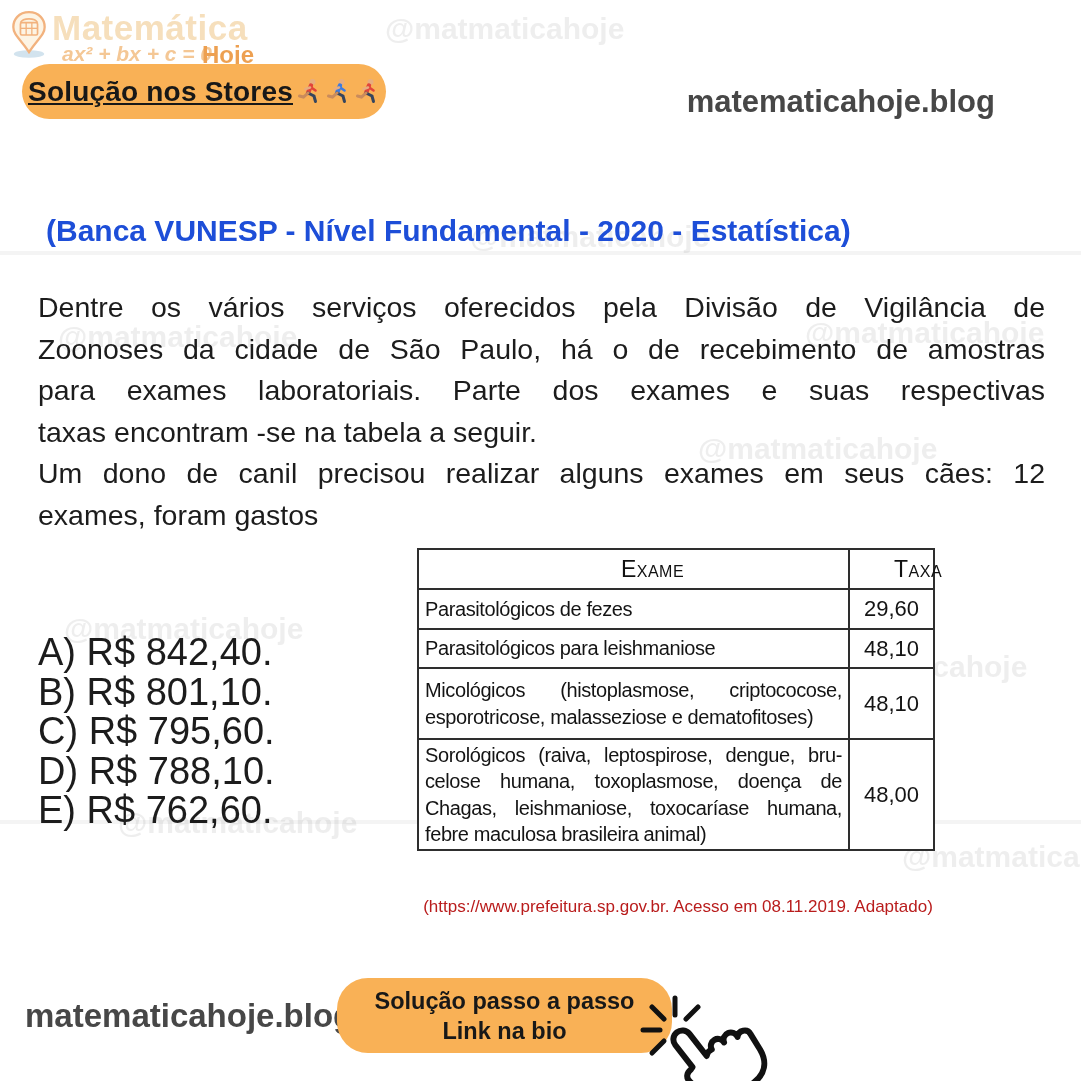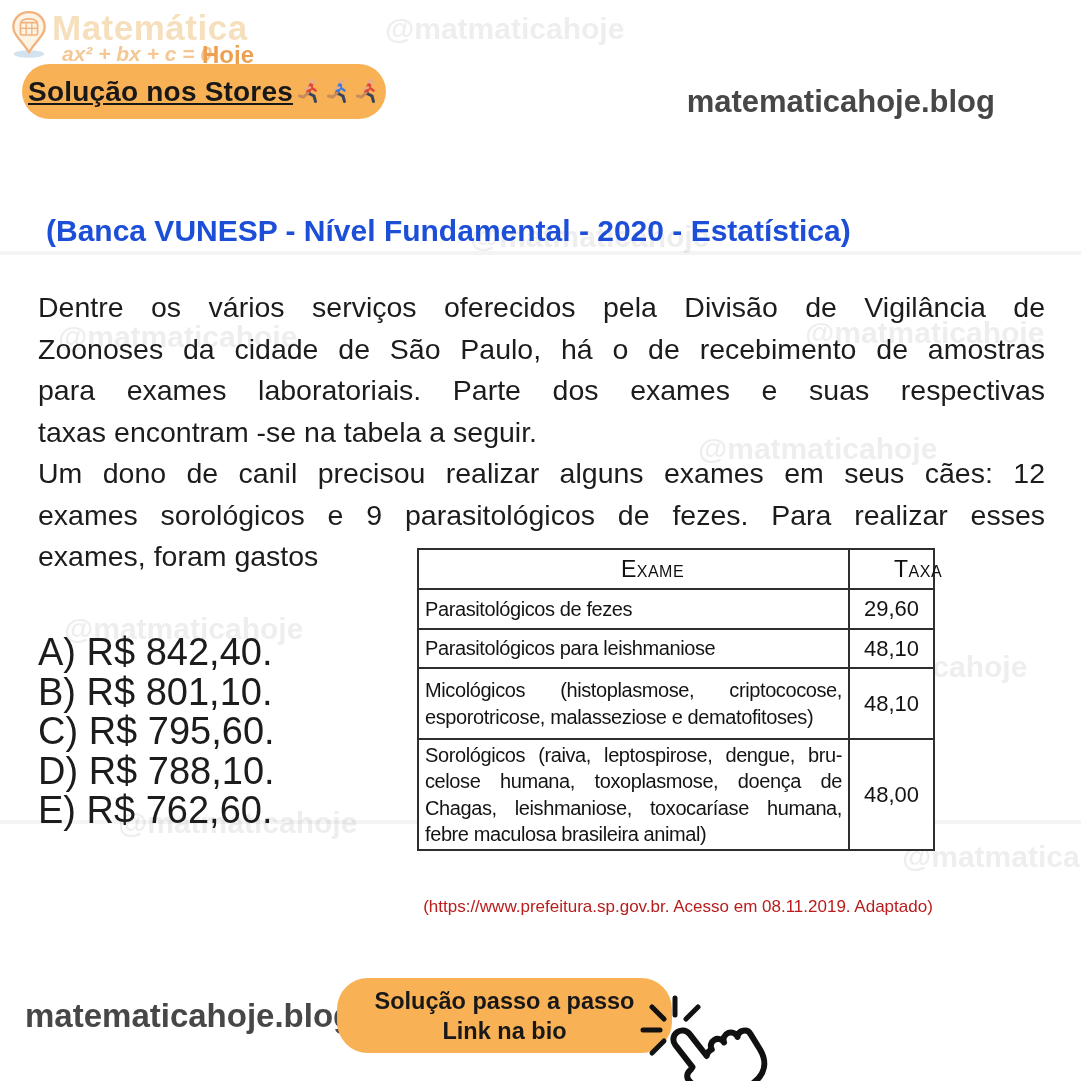--- a/index.html
+++ b/index.html
@@ -132,21 +132,20 @@
   <div class="site-top">matematicahoje.blog</div>
 
   <div class="q-heading">(Banca VUNESP - Nível Fundamental - 2020 - Estatística)</div>
 
   <div class="q-text">
     <div class="jline">Dentre os vários serviços oferecidos pela Divisão de Vigilância de</div>
     <div class="jline">Zoonoses da cidade de São Paulo, há o de recebimento de amostras</div>
     <div class="jline">para exames laboratoriais. Parte dos exames e suas respectivas</div>
     <div class="lline">taxas encontram -se na tabela a seguir.</div>
     <div class="jline">Um dono de canil precisou realizar alguns exames em seus cães: 12</div>
-    <div class="jline">exames sorológicos e 9 parasitológicos de fezes. Para realizar esses</div>
     <div class="lline">exames, foram gastos</div>
   </div>
 
   <div class="q-options">
     <div class="opt"><span>A)</span> <span>R$ 842,40.</span></div>
     <div class="opt"><span>B)</span> <span>R$ 801,10.</span></div>
     <div class="opt"><span>C)</span> <span>R$ 795,60.</span></div>
     <div class="opt"><span>D)</span> <span>R$ 788,10.</span></div>
     <div class="opt"><span>E)</span> <span>R$ 762,60.</span></div>
   </div>

